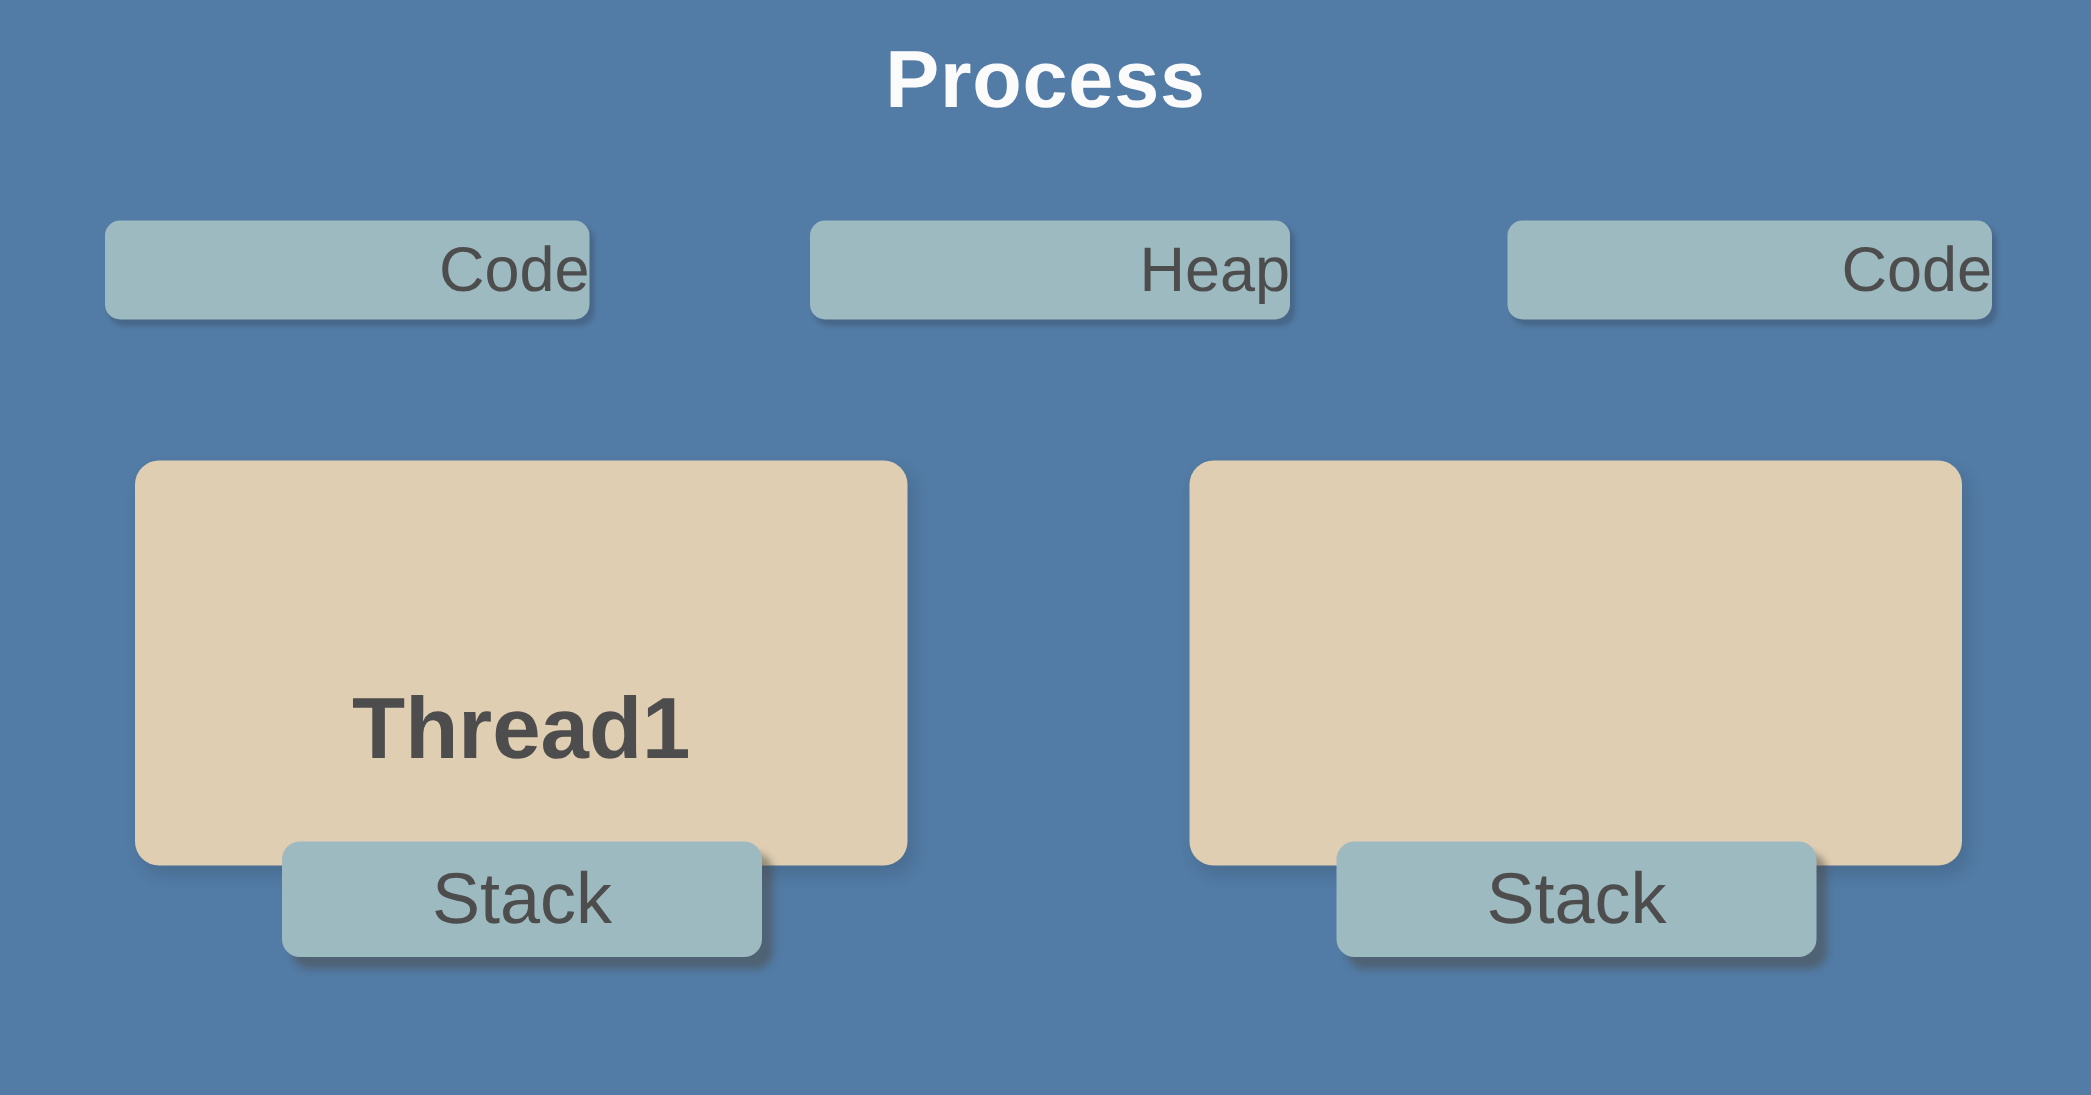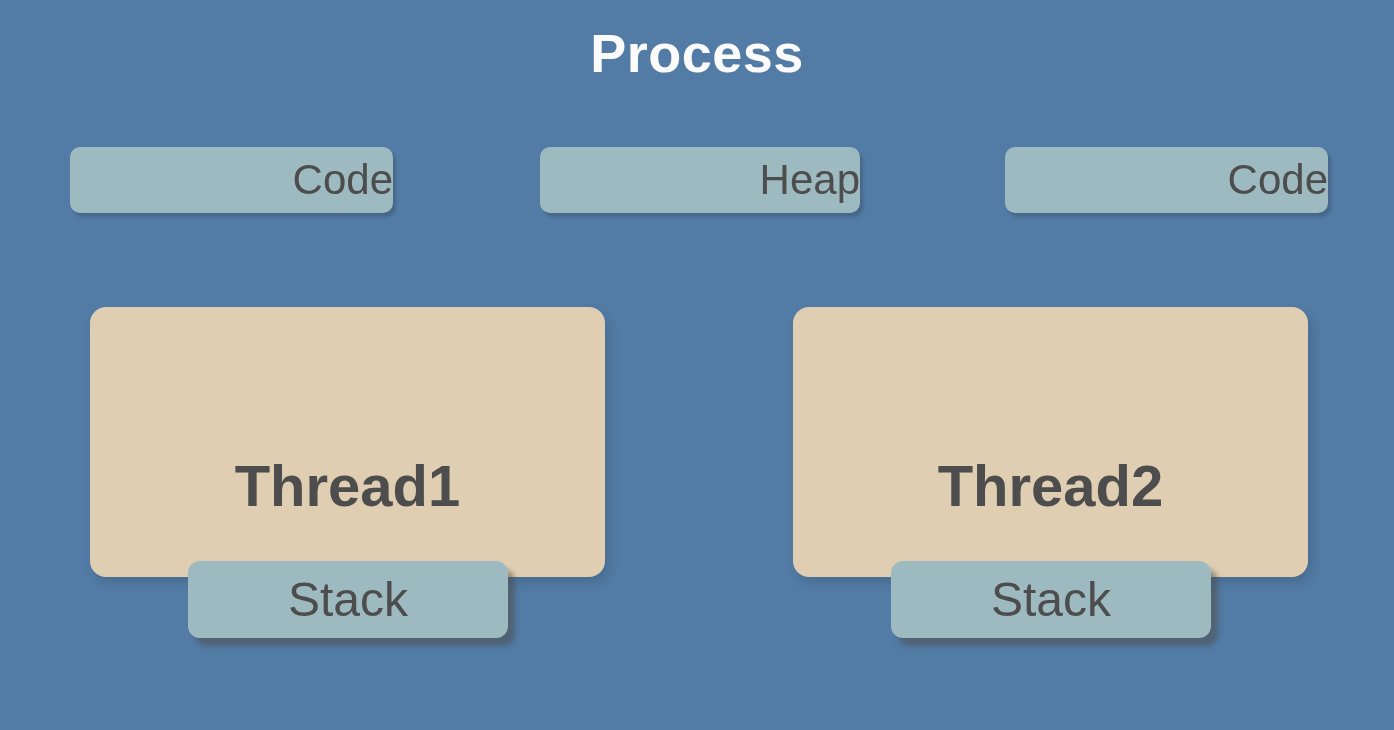--- a/index.html
+++ b/index.html
@@ -108,19 +108,18 @@
   </div>
 
   <div class="thread-box thread-1">
     <div class="thread-label">Thread1</div>
     <div class="stack-box">
       <span>Stack</span>
     </div>
   </div>
 
   <div class="thread-box thread-2">
-    <div class="thread-label">Thread2</div>
     <div class="stack-box">
       <span>Stack</span>
     </div>
   </div>
 
 </div>
 
 </body></html>

